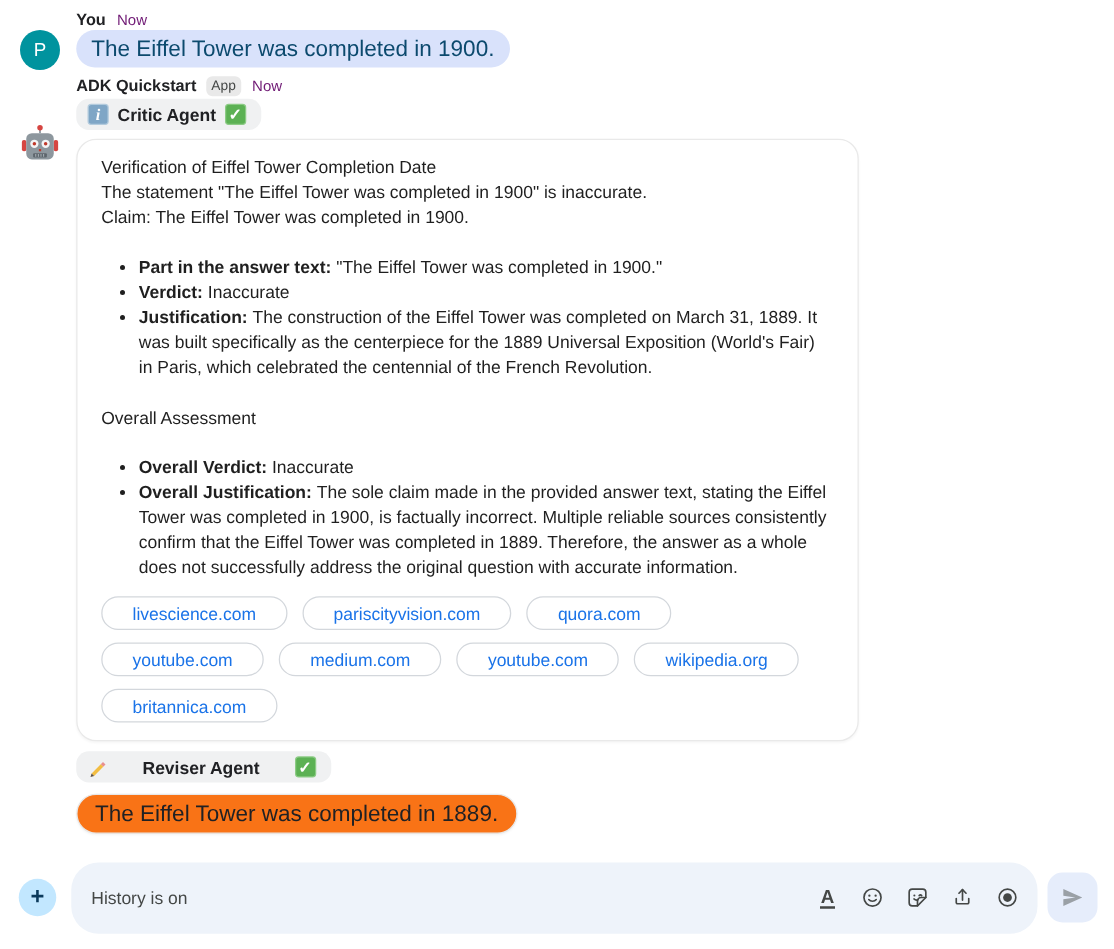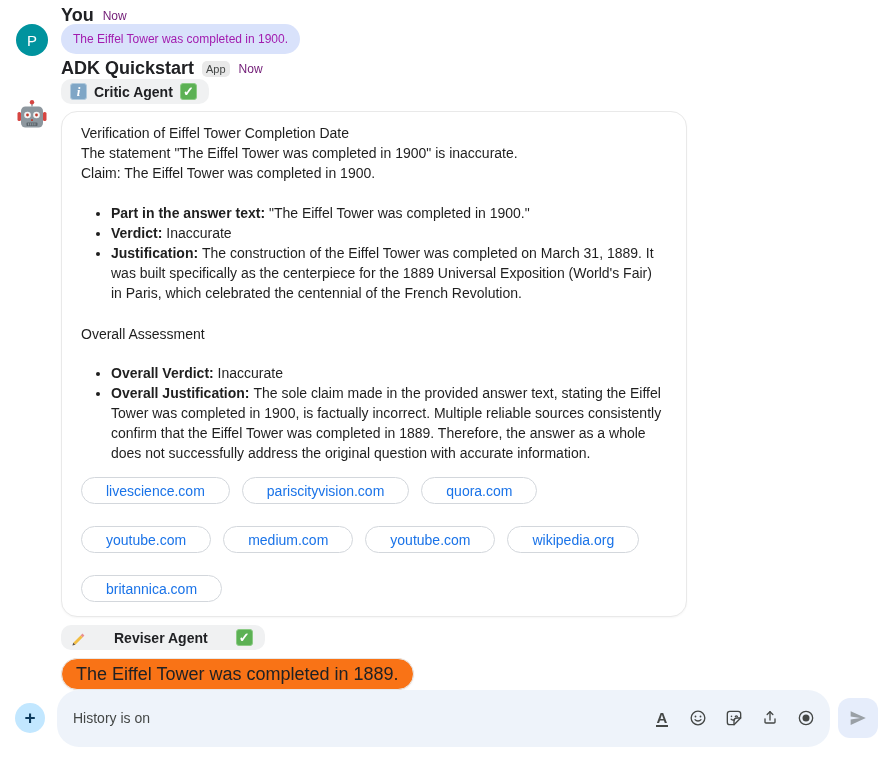--- a/index.html
+++ b/index.html
@@ -10,26 +10,26 @@
   .chat { padding:7px 16px 0 16px; }
   .row { display:flex; align-items:flex-start; }
   .avatar-col { width:32px; margin-right:13px; flex:0 0 32px; }
   .msg-col { flex:1; min-width:0; }
 
   .avatar-p { width:32px; height:32px; border-radius:50%; background:#00939e; color:#fff;
               display:flex; align-items:center; justify-content:center; font-size:15px; margin-top:17px; }
   .avatar-robot { width:32px; height:32px; margin-top:17px; }
 
   .meta { height:17px; display:flex; align-items:center; font-size:12px; }
-  .meta .sender { font-weight:bold; font-size:18px; color:#202124; }
+  .meta .sender { font-weight:bold; font-size:13px; color:#202124; }
   .meta .time { color:#701a75; margin-left:9px; }
   .app-badge { background:#e9e9e9; color:#444746; font-size:11px; padding:2px 4px; border-radius:5px; margin-left:8px; }
 
   .bubble-user { display:inline-block; margin-top:0; background:#d9e2fb; border-radius:16px;
-                 padding:5px 12px; font-size:12px; line-height:20px; color:#a21caf; }
+                 padding:5px 12px; font-size:18px; line-height:20px; color:#0c4a6e; }
   .meta2 { margin-top:6px; }
 
   .agent-pill { display:inline-flex; align-items:center; gap:7px; background:#f0f1f2; border-radius:10px;
                 padding:4px 12px 4px 9px; margin-top:2px; font-size:14px; font-weight:bold; color:#202124; }
   .agent-pill.reviser { margin-top:8px;gap:28px; }
 
   .info-sq { width:17px; height:17px; background:#7fa6c6; border:1px solid #b3cbdd; border-radius:3px;
              color:#fff; display:inline-flex; align-items:center; justify-content:center;
              font-family:"Liberation Serif", serif; font-style:italic; font-weight:bold; font-size:13px; }
   .check-sq { width:17px; height:17px; background:#5cb154; border:1px solid #8ccb85; border-radius:3px;
@@ -39,21 +39,21 @@
   .card { width:626px; margin-top:7px; background:#fff; border:1px solid #e9e9e9; border-radius:16px;
           box-shadow:0 1px 2px rgba(0,0,0,0.04); padding:11px 20px 14px 19px;
           font-size:14px; line-height:20px; color:#1f1f1f; }
   .card p { margin:0; }
   .card ul { margin:20px 0 0 0; padding-left:30px; }
   .card li { line-height:20px; }
   .card li b { font-weight:bold; }
   .overall-heading { margin-top:21px !important; }
   .card ul.overall { margin-top:19px; }
 
-  .chips { display:flex; flex-wrap:wrap; gap:22px 12px; margin-top:14px;text-align:right; }
+  .chips { display:flex; flex-wrap:wrap; gap:10px 12px; margin-top:14px;text-align:right; }
   .chip { display:inline-flex; align-items:center; justify-content:center; height:27px; padding:0 24px;
           border:1.5px solid #d3d7dc; border-radius:15px; color:#1a73e8; font-size:14px; font-weight:500;
           cursor:pointer; background:#fff; }
 
   .bubble-reviser { display:inline-block; margin-top:8px; background:#f97316; border:1px solid #e8e8e8;
                     border-radius:18px; box-shadow:0 1px 2px rgba(0,0,0,0.05);
                     padding:5px 14px; font-size:18px; line-height:20px; color:#202124; }
 
   
   .composer { position:absolute; left:15px; right:13px; bottom:19px; height:44px; display:flex; align-items:center; }

